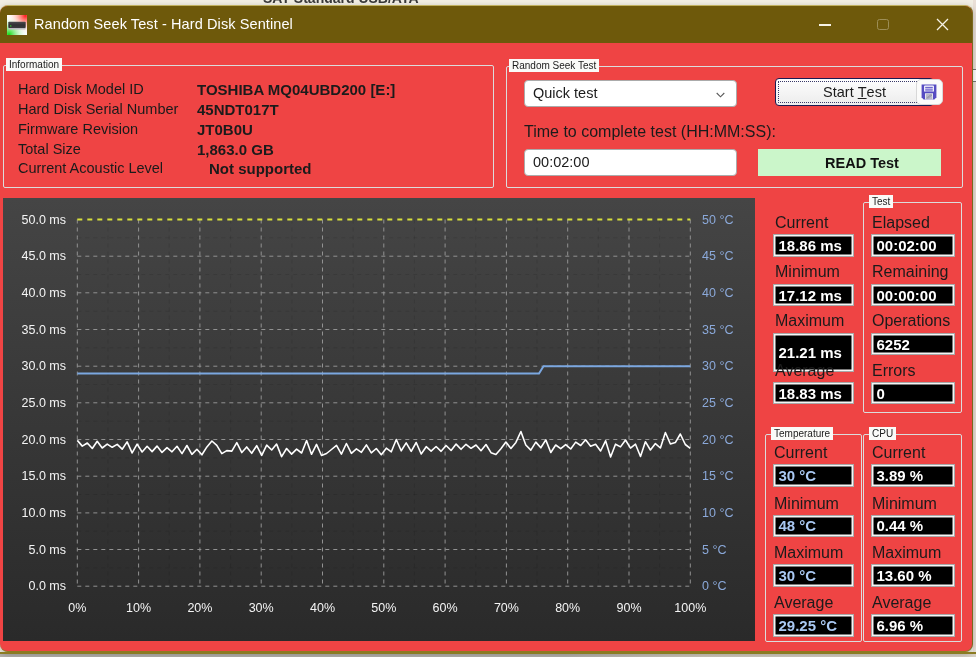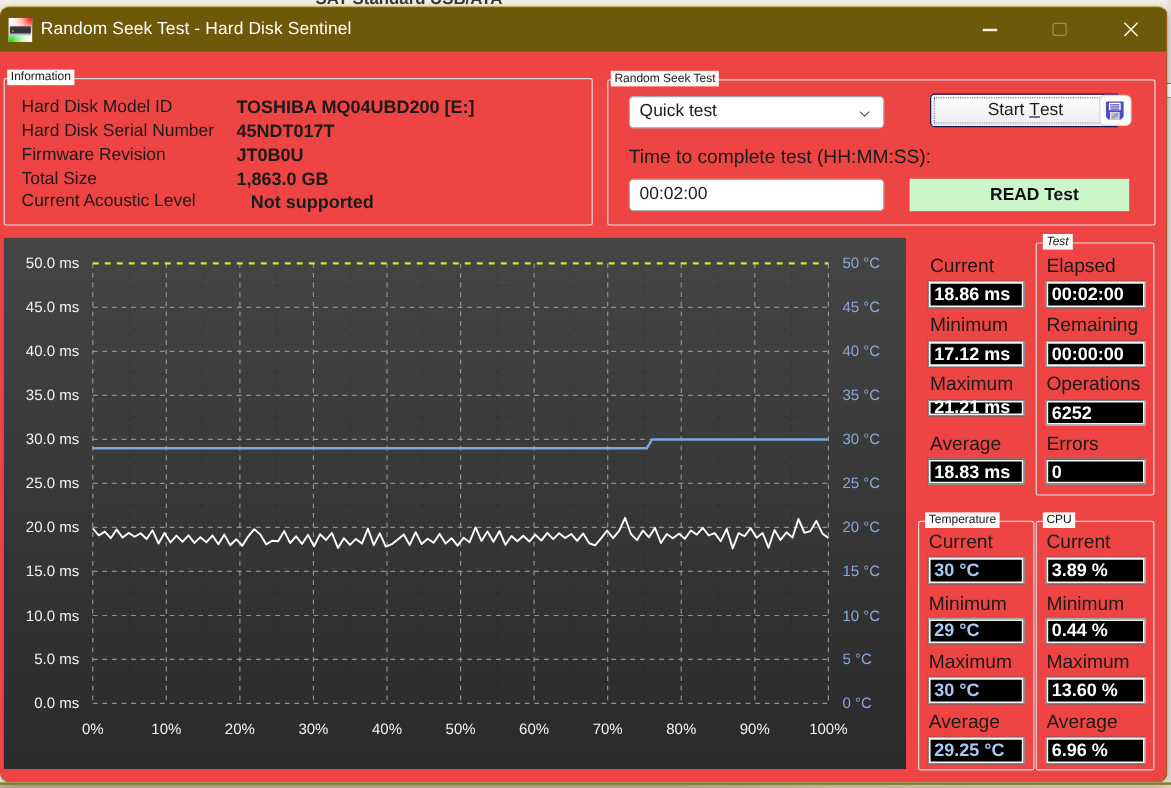--- a/index.html
+++ b/index.html
@@ -212,48 +212,48 @@
 <text x="380.8" y="414" text-anchor="middle" fill="#f4f4f4">50%</text>
 <text x="442.1" y="414" text-anchor="middle" fill="#f4f4f4">60%</text>
 <text x="503.4" y="414" text-anchor="middle" fill="#f4f4f4">70%</text>
 <text x="564.7" y="414" text-anchor="middle" fill="#f4f4f4">80%</text>
 <text x="626.0" y="414" text-anchor="middle" fill="#f4f4f4">90%</text>
 <text x="687.3" y="414" text-anchor="middle" fill="#f4f4f4">100%</text>
       </g>
     </svg>
 
     <div class="gbox" style="left:863px; top:196px; width:99px; height:211px;">
-      <span class="glabel" style="left:5px;font-style:italic;">Test</span>
+      <span class="glabel" style="left:5px;">Test</span>
     </div>
     <div class="gbox" style="left:765px; top:428px; width:97px; height:208px;">
       <span class="glabel" style="left:5px;">Temperature</span>
     </div>
     <div class="gbox" style="left:863px; top:428px; width:99px; height:208px;">
       <span class="glabel" style="left:5px;">CPU</span>
     </div>
     <div class="plabel" style="left:775px; top:207.5px;">Current</div>
     <div class="vbox" style="left:773px; top:228.4px; width:81px; height:22.5px;">18.86 ms</div>
     <div class="plabel" style="left:775px; top:257px;">Minimum</div>
     <div class="vbox" style="left:773px; top:277.8px; width:81px; height:22.5px;">17.12 ms</div>
     <div class="plabel" style="left:775px; top:306px;">Maximum</div>
-    <div class="vbox" style="left:773px; top:326.9px; width:81px; height:14px;">21.21 ms</div>
+    <div class="vbox" style="left:773px; top:326.9px; width:81px; height:39px;">21.21 ms</div>
     <div class="plabel" style="left:775px; top:355.5px;">Average</div>
     <div class="vbox" style="left:773px; top:375.9px; width:81px; height:22.5px;">18.83 ms</div>
     <div class="plabel" style="left:872px; top:207.5px;">Elapsed</div>
     <div class="vbox" style="left:871px; top:228.4px; width:84px; height:22.5px;">00:02:00</div>
     <div class="plabel" style="left:872px; top:257px;">Remaining</div>
     <div class="vbox" style="left:871px; top:277.8px; width:84px; height:22.5px;">00:00:00</div>
     <div class="plabel" style="left:872px; top:306px;">Operations</div>
     <div class="vbox" style="left:871px; top:326.9px; width:84px; height:22.5px;">6252</div>
     <div class="plabel" style="left:872px; top:355.5px;text-align:right;">Errors</div>
     <div class="vbox" style="left:871px; top:375.9px; width:84px; height:22.5px;">0</div>
     <div class="plabel" style="left:774px; top:437.5px;">Current</div>
     <div class="vbox blue" style="left:773px; top:458.2px; width:81px; height:22.5px;">30 °C</div>
     <div class="plabel" style="left:774px; top:488.5px;">Minimum</div>
-    <div class="vbox blue" style="left:773px; top:508.7px; width:81px; height:22.5px;">29 °C</div>
+    <div class="vbox blue" style="left:773px; top:508.7px; width:81px; height:22.5px;">48 °C</div>
     <div class="plabel" style="left:774px; top:538px;">Maximum</div>
     <div class="vbox blue" style="left:773px; top:558.4px; width:81px; height:22.5px;">30 °C</div>
     <div class="plabel" style="left:774px; top:587.5px;">Average</div>
     <div class="vbox blue" style="left:773px; top:608.1px; width:81px; height:22.5px;">29.25 °C</div>
     <div class="plabel" style="left:872px; top:437.5px;">Current</div>
     <div class="vbox" style="left:871px; top:458.2px; width:84px; height:22.5px;">3.89 %</div>
     <div class="plabel" style="left:872px; top:488.5px;">Minimum</div>
     <div class="vbox" style="left:871px; top:508.7px; width:84px; height:22.5px;">0.44 %</div>
     <div class="plabel" style="left:872px; top:538px;">Maximum</div>
     <div class="vbox" style="left:871px; top:558.4px; width:84px; height:22.5px;">13.60 %</div>

